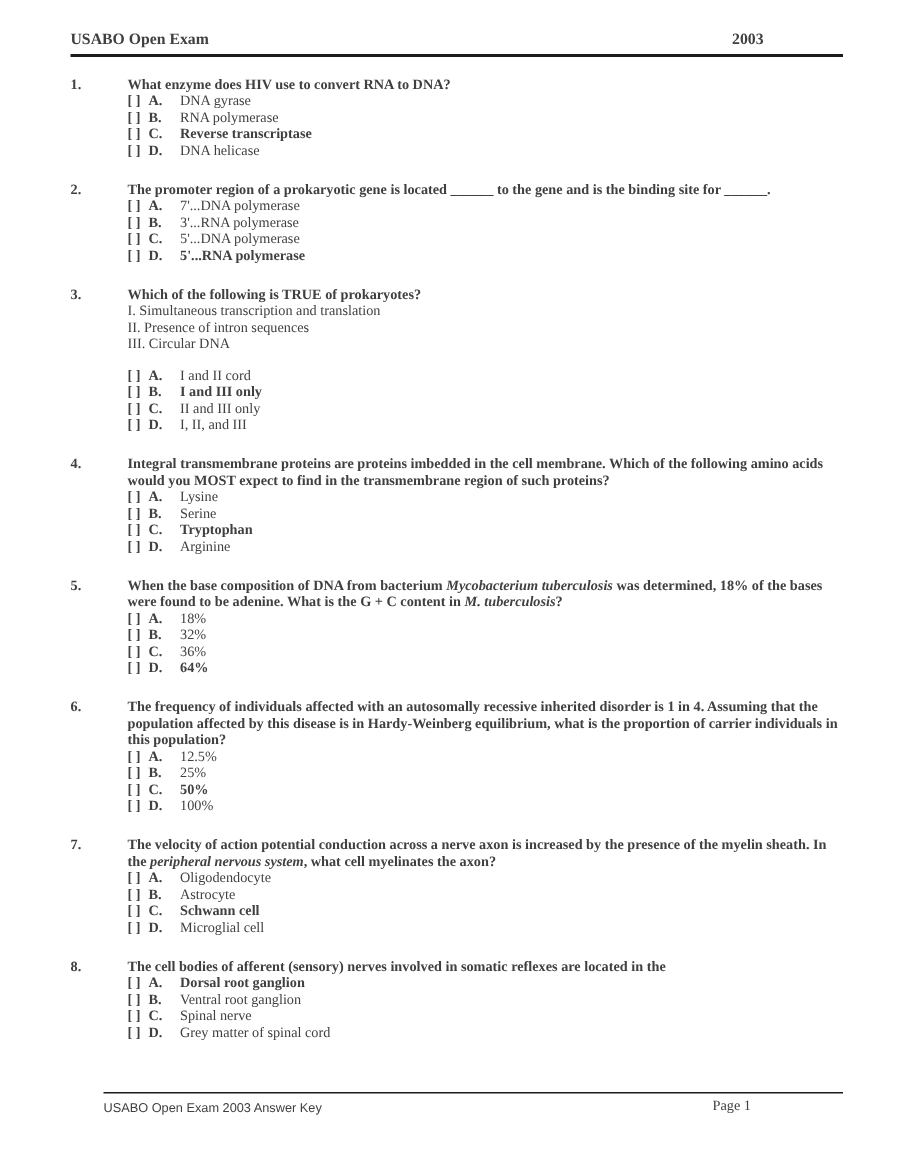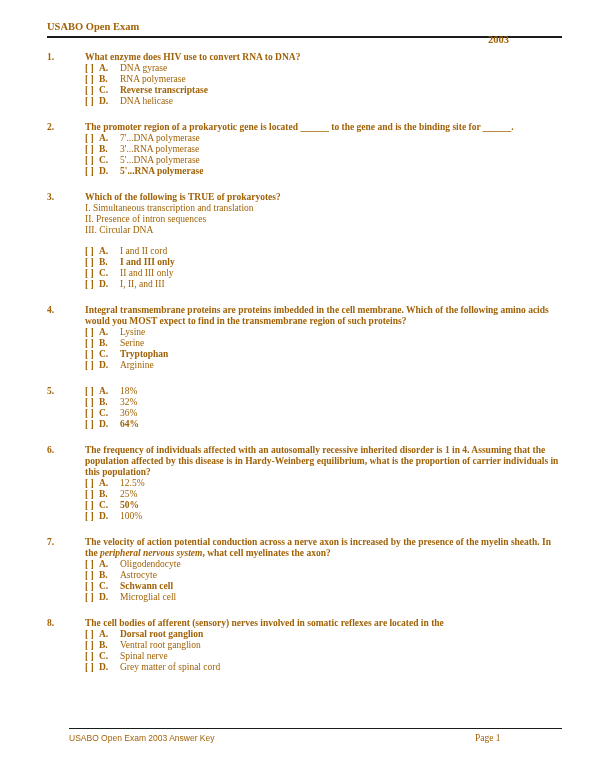--- a/index.html
+++ b/index.html
@@ -7,40 +7,39 @@
     padding: 0;
     background: #ffffff;
   }
   .page {
     position: relative;
     width: 609px;
     height: 766px;
     box-sizing: border-box;
     padding: 20px 47px 0 47px;
     background: #ffffff;
-    color: #a16207;
+    color: #404040;
     font-family: "Liberation Serif", serif;
     display: flex;
     flex-direction: column;
     overflow: hidden;
     border-radius: 32px;
   }
   
   .header-row {
     position: relative;
     height: 13px;
     font-size: 10.5px;
     font-weight: bold;
     line-height: 13px;
   }
   .header-year {
     position: absolute;
     left: 441px;
     top: 0;
-    margin-top: 13px;
   }
   .header-rule {
     border: none;
     border-top: 2px solid #1b1b1b;
     margin: 3px 0 0 0;
   }
   
   .questions {
     margin-top: 14px;
     font-size: 9.5px;
@@ -228,20 +227,21 @@
           <div class="option">
             <span class="cb">[ ]</span>
             <span class="letter">D.</span>
             <span class="otext">Arginine</span>
           </div>
         </div>
       </div>
       <div class="question">
         <div class="qnum">5.</div>
         <div class="qbody">
+          <div class="stem"><span>When the base composition of DNA from bacterium </span><span class="it">Mycobacterium tuberculosis</span><span> was determined, 18% of the bases were found to be adenine. What is the G + C content in </span><span class="it">M. tuberculosis</span><span>?</span></div>
           <div class="option">
             <span class="cb">[ ]</span>
             <span class="letter">A.</span>
             <span class="otext">18%</span>
           </div>
           <div class="option">
             <span class="cb">[ ]</span>
             <span class="letter">B.</span>
             <span class="otext">32%</span>
           </div>

